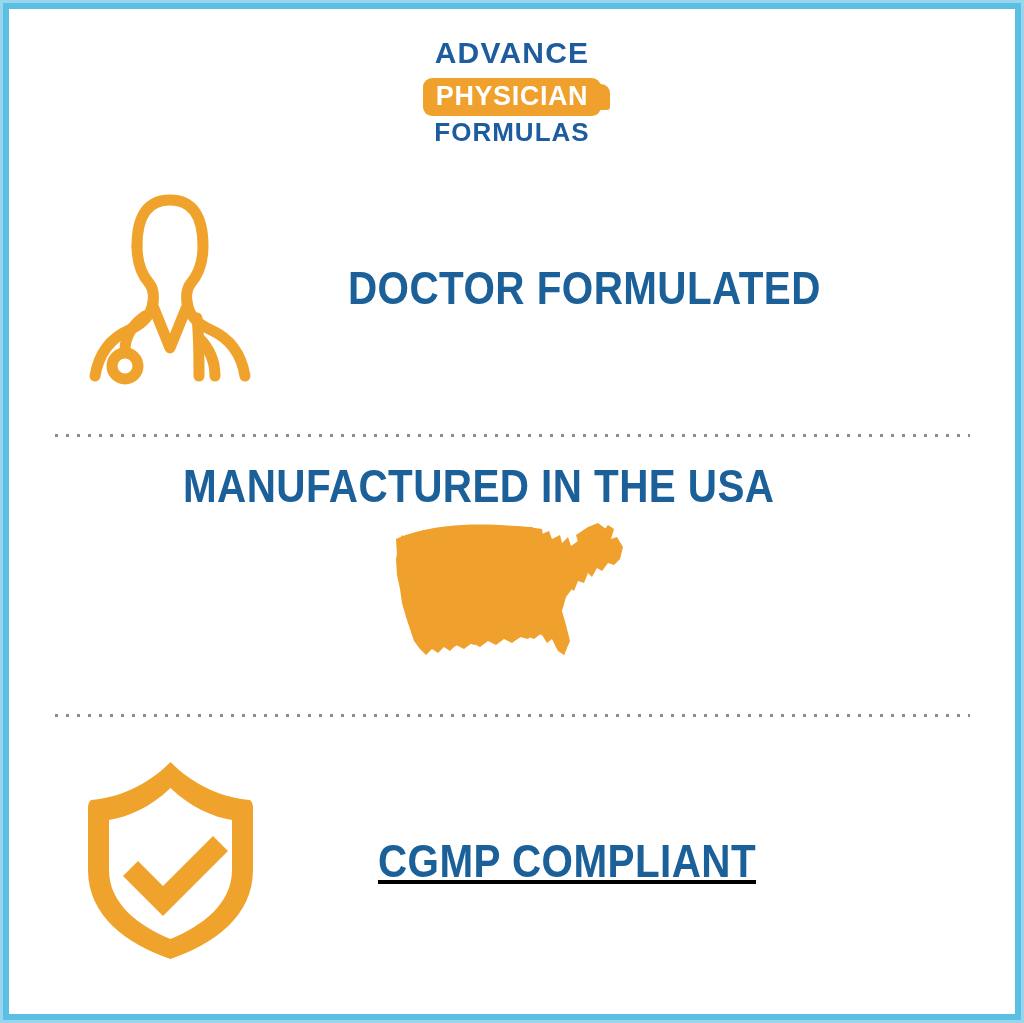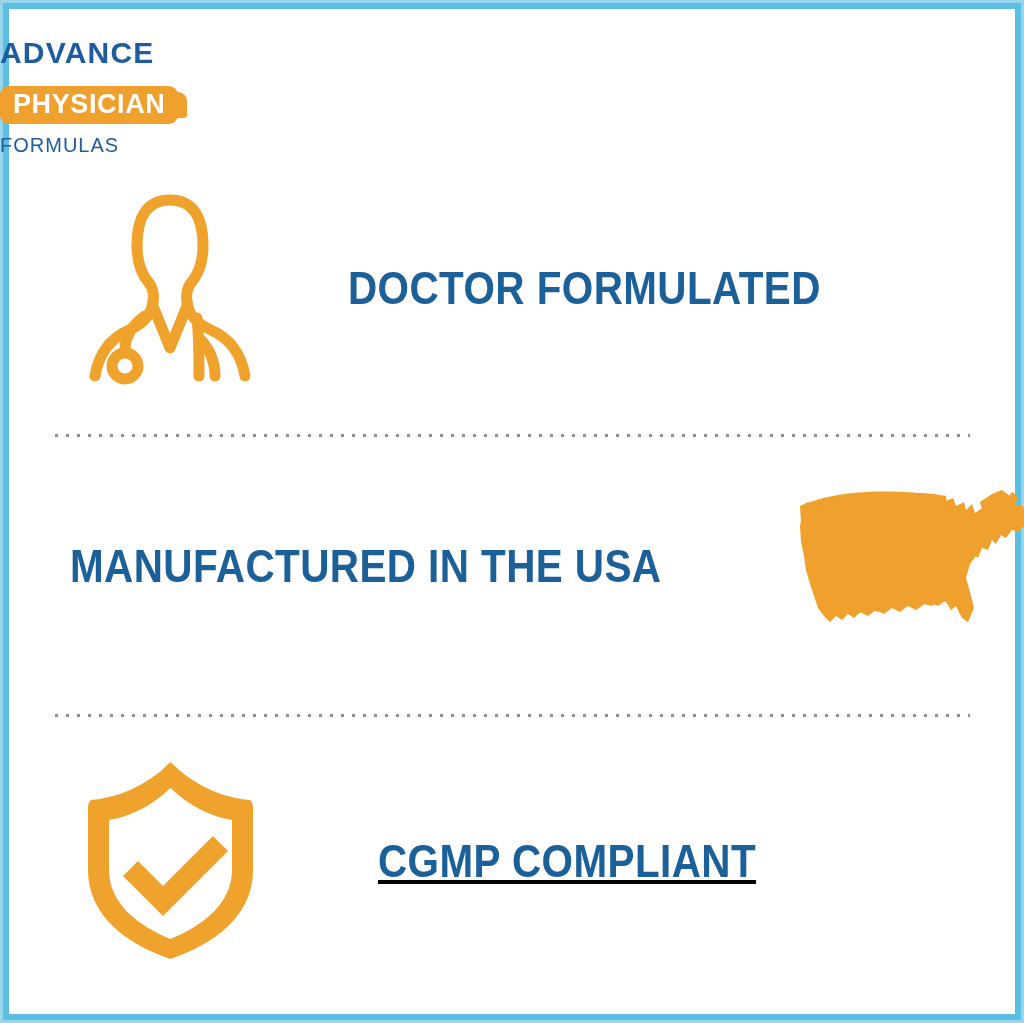--- a/index.html
+++ b/index.html
@@ -42,22 +42,21 @@
   }
 
   
   .logo {
     position: absolute;
     left: 0;
     right: 0;
     top: 38px;
     display: flex;
     flex-direction: column;
-    align-items: flex-start;
-    gap: 8px;
+    align-items: center;
   }
   .logo-line1 {
     color: #1d5c9e;
     font-size: 30px;
     font-weight: bold;
     letter-spacing: 1.2px;
     line-height: 1;
     z-index: 3;
   }
   .logo-banner {
@@ -82,39 +81,39 @@
   }
   .logo-line2 {
     color: #ffffff;
     font-size: 27px;
     font-weight: bold;
     letter-spacing: 0.6px;
     line-height: 1;
   }
   .logo-line3 {
     color: #1d5c9e;
-    font-size: 20px;
-    font-weight: normal;
+    font-size: 26px;
+    font-weight: bold;
     letter-spacing: 1px;
     line-height: 1;
     margin-top: 3px;
     z-index: 3;
   }
 
   
   .row {
     position: absolute;
     left: 40px;
     right: 40px;
     display: flex;
     align-items: center;
     gap: 8px;
   }
   .row-1 { top: 180px; height: 215px; }
-  .row-2 { top: 458px; height: 215px; }
+  .row-2 { top: 458px; height: 215px; flex-direction: column; }
   .row-3 { top: 745px; height: 230px; }
 
   .cell-icon {
     width: 260px;
     display: flex;
     align-items: center;
     justify-content: center;
     flex: none;
   }
   .cell-text {

